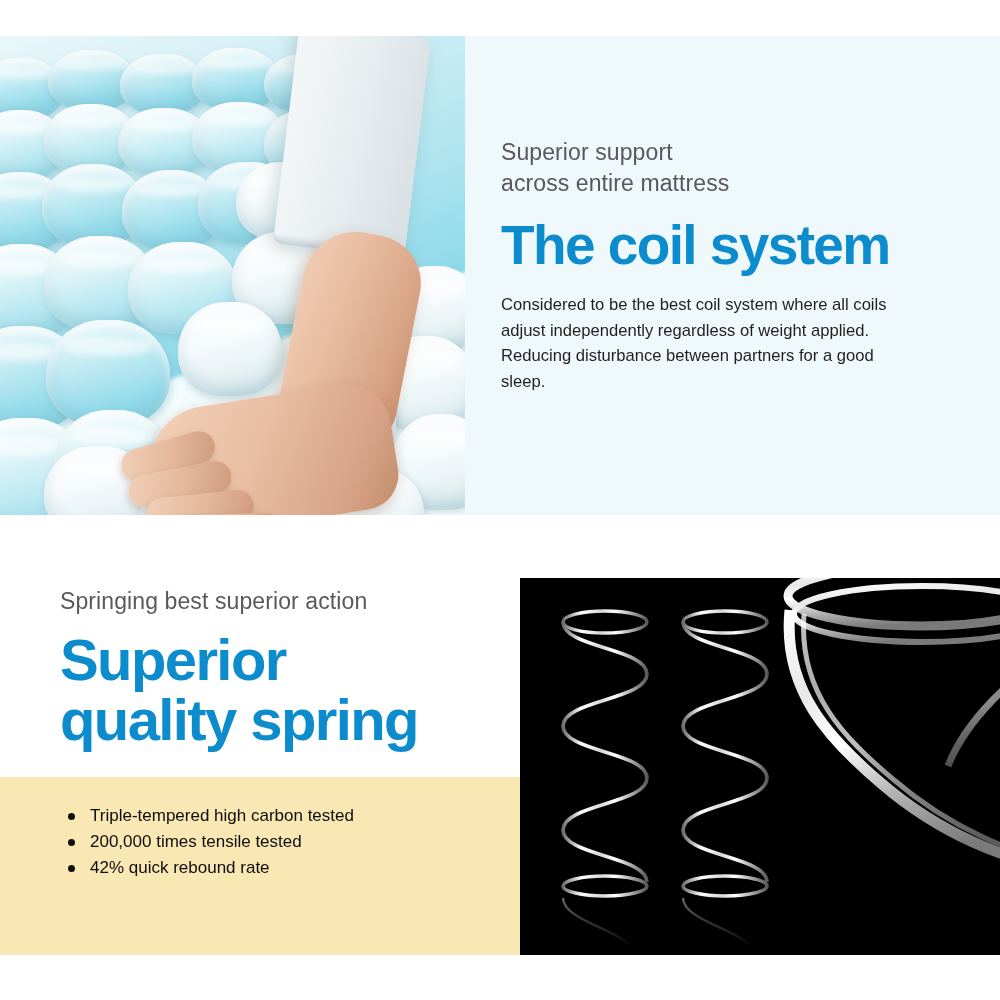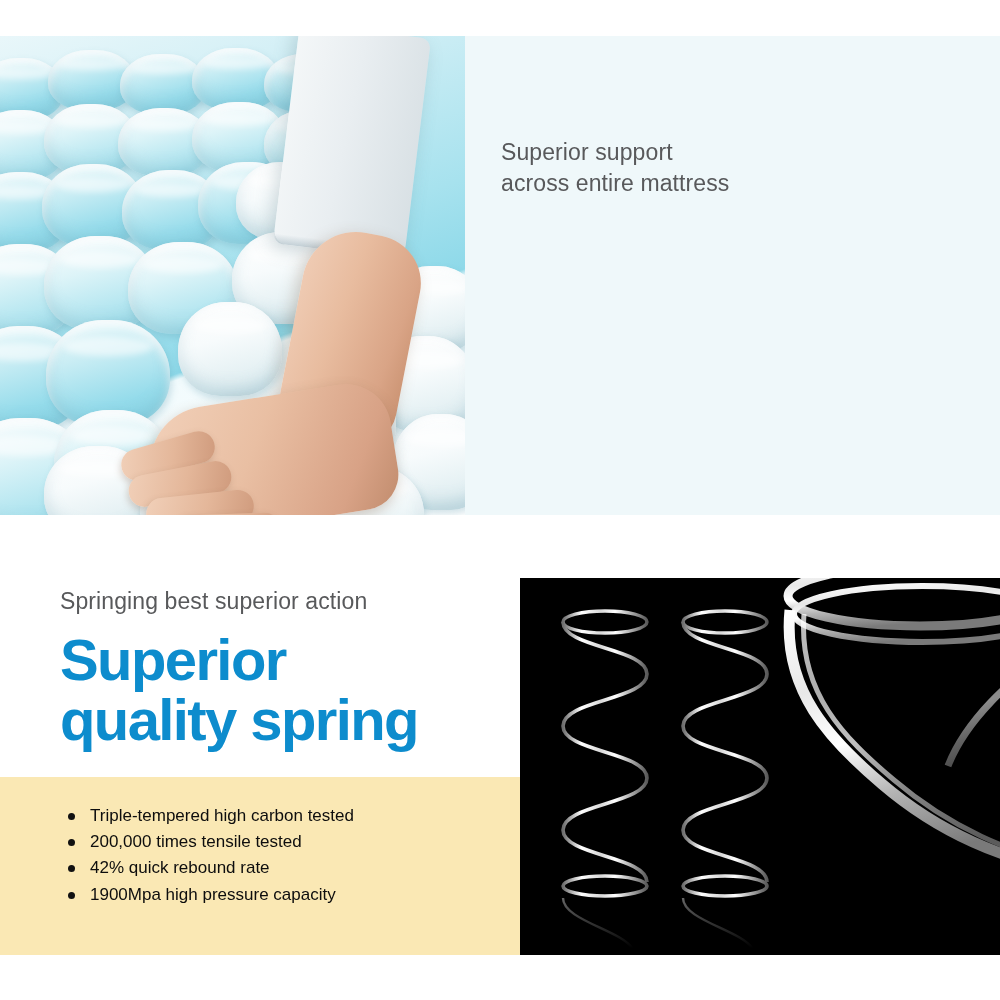--- a/index.html
+++ b/index.html
@@ -262,37 +262,38 @@
       <div class="finger" style="left:128px; top:432px; width:104px; height:32px; transform:rotate(-11deg);"></div>
       <div class="finger" style="left:146px; top:458px; width:108px; height:32px; transform:rotate(-6deg);"></div>
       <div class="finger" style="left:176px; top:478px; width:104px; height:30px; transform:rotate(-2deg);"></div>
     </div>
 
     <div class="info-panel"></div>
 
     <div class="eyebrow top-eyebrow">Superior support
 across entire mattress</div>
 
-
+    <div class="headline top-headline">The coil system</div>
+
+    <div class="bodytext top-body">Considered to be the best coil system where all coils adjust independently regardless of weight applied. Reducing disturbance between partners for a good sleep.</div>
   </div>
 
   <div>
 
     <div class="eyebrow bot-eyebrow">Springing best superior action</div>
 
     <div class="headline bot-headline">Superior
 quality spring</div>
 
     <div class="cream-panel"></div>
 
     <ul class="bullet-list">
       <li>Triple-tempered high carbon tested</li>
       <li>200,000 times tensile tested</li>
       <li>42% quick rebound rate</li>
-      <li>1900Mpa high pressure capacity</li>
     </ul>
 
     <div class="photo-springs">
       <svg class="spring-svg" viewBox="0 0 480 377" preserveAspectRatio="none">
         <defs>
           <linearGradient id="chrome" x1="0" y1="0" x2="1" y2="0">
             <stop offset="0%" stop-color="#6e6e6e"></stop>
             <stop offset="22%" stop-color="#ffffff"></stop>
             <stop offset="45%" stop-color="#d8d8d8"></stop>
             <stop offset="62%" stop-color="#ffffff"></stop>

